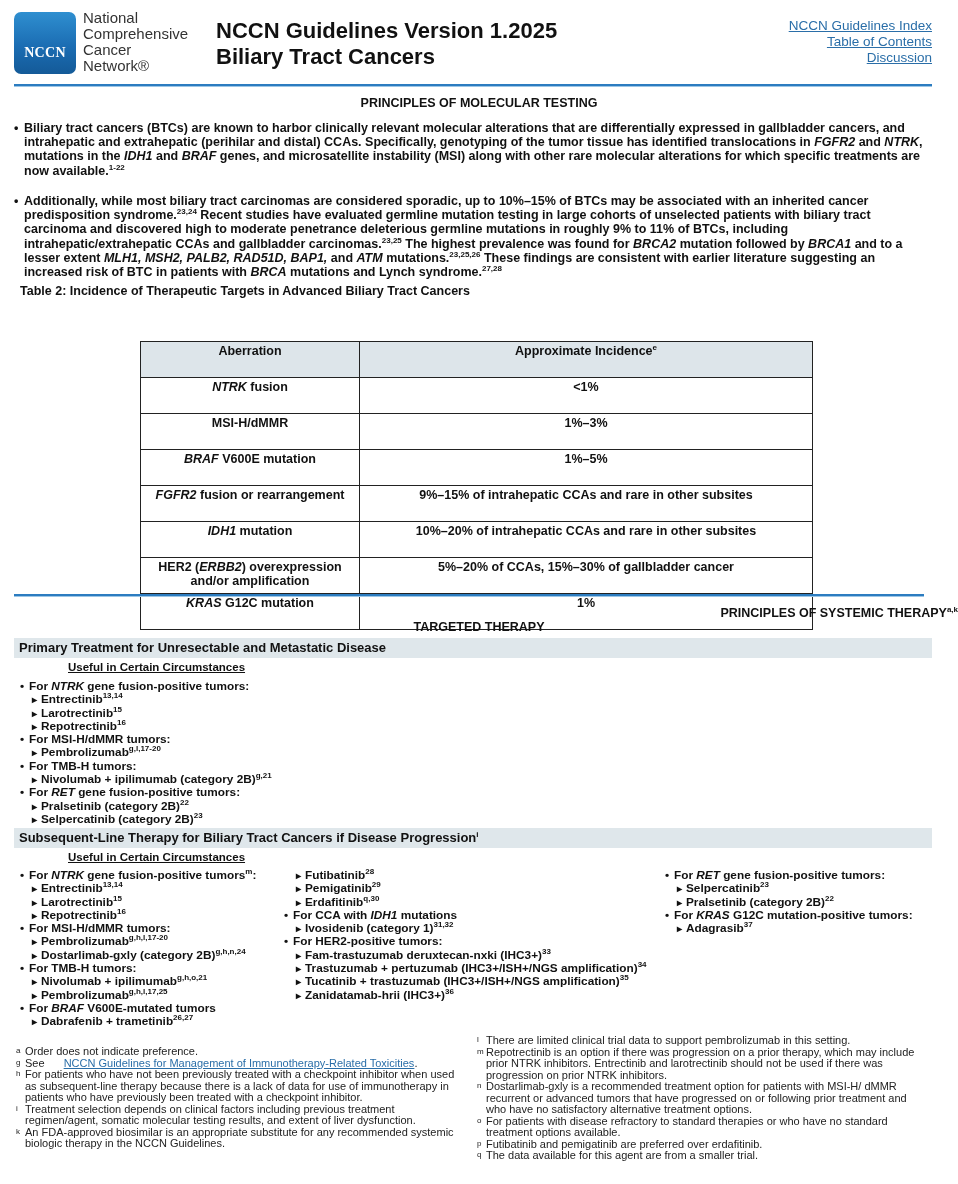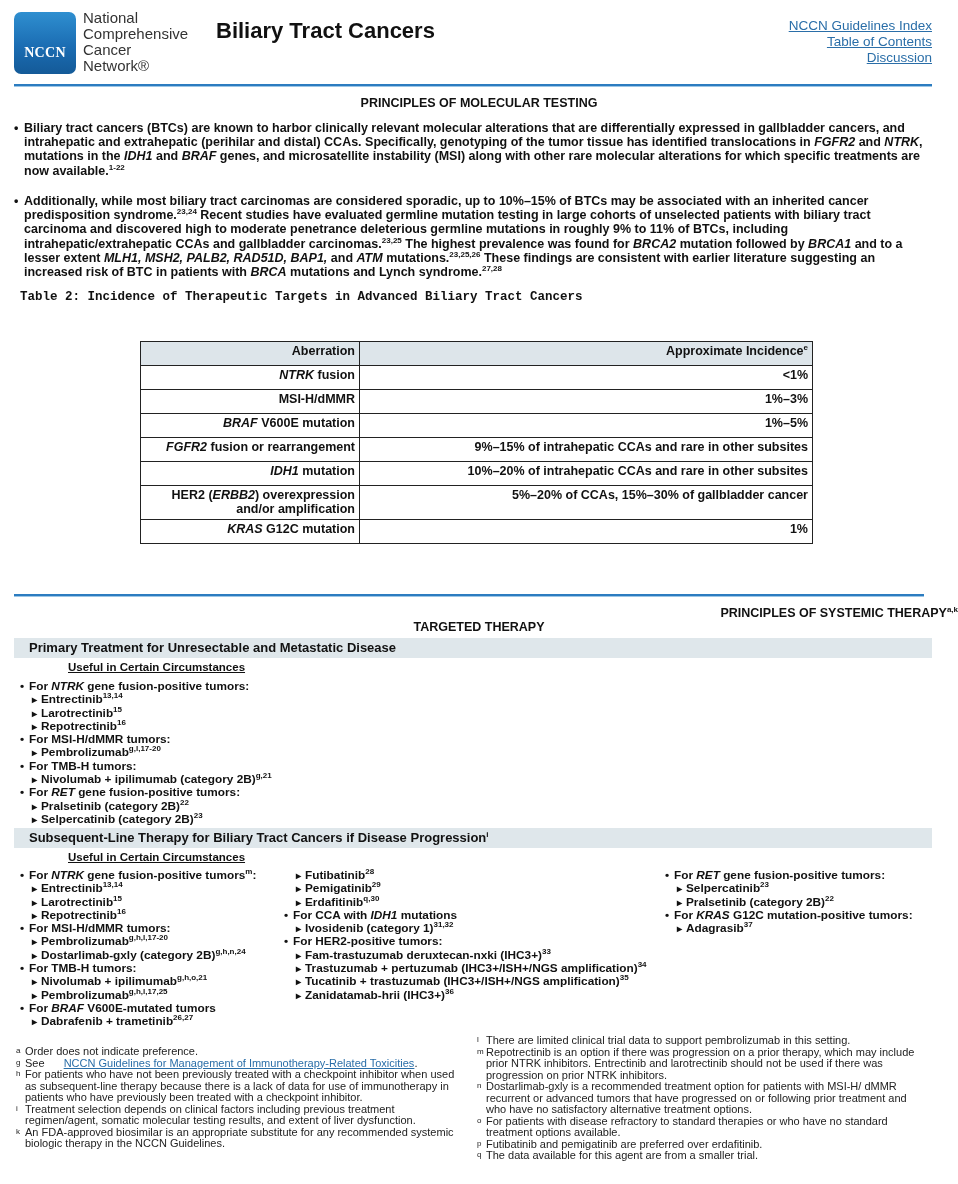--- a/index.html
+++ b/index.html
@@ -20,28 +20,28 @@
   .doc-title { position: absolute; left: 216px; top: 18px; font-size: 22px; font-weight: bold; line-height: 26px; color: #111; }
   .nav-links { position: absolute; right: 26px; top: 18px; text-align: right; font-size: 13.5px; line-height: 16px; }
   .nav-links a { display: block; }
   .rule { position: absolute; height: 3px; background: #2c7cc0; border-bottom: 1px solid #9cc6e6; }
 
   .section-title { position: absolute; left: 0; width: 958px; text-align: center; font-weight: bold; font-size: 12.5px; line-height: 14px; }
 
   .para { position: absolute; left: 14px; width: 920px; font-size: 12.5px; font-weight: bold; line-height: 14.2px; padding-left: 10px; text-indent: -10px; color: #111; }
   .para .b { display: inline-block; width: 10px; text-indent: 0; }
 
-  .table-caption { position: absolute; left: 20px; top: 290px; font-size: 12.5px; font-weight: bold; font-family: Liberation Mono, monospace; }
+  .table-caption { position: absolute; left: 20px; top: 284px; font-size: 12.5px; font-weight: bold; }
 
   table.inc { position: absolute; left: 140px; top: 341px; width: 673px; border-collapse: collapse; font-size: 12.5px; font-weight: bold; }
-  table.inc th, table.inc td { border: 1.5px solid #222; padding: 2px 4px; text-align: right; vertical-align: top; line-height: 14px; height: 24px; }
+  table.inc th, table.inc td { border: 1.5px solid #222; padding: 2px 4px; text-align: center; vertical-align: top; line-height: 14px; height: 36px; }
   table.inc th { background: #dde5ea; font-weight: bold; }
   table.inc td:first-child, table.inc th:first-child { width: 219px; }
 
-  .band { position: absolute; left: 14px; width: 918px; height: 20px; background: #dfe7eb; font-weight: bold; font-size: 13px; line-height: 20px; padding-left: 15px; }
+  .band { position: absolute; left: 14px; width: 918px; height: 20px; background: #dfe7eb; font-weight: bold; font-size: 13px; line-height: 20px; padding-left: 5px; }
   .useful { position: absolute; left: 20px; font-size: 11.5px; font-weight: bold; text-decoration: underline; margin-left: 48px; }
 
   .list { position: absolute; font-size: 11.8px; font-weight: bold; line-height: 13.3px; }
   .list .cat { padding-left: 0; white-space: nowrap; }
   .list .cat::before { content: "\2022"; display: inline-block; width: 9px; }
   .list .item { padding-left: 12px; white-space: nowrap; }
   .list .item::before { content: "\25B8"; display: inline-block; width: 9px; font-size: 10px; }
 
   .fn { position: absolute; font-size: 11px; line-height: 11.5px; color: #222; }
   .fn .n { padding-left: 9px; text-indent: -9px; }
@@ -54,20 +54,21 @@
   <div class="logo-box">
     <span>NCCN</span>
   </div>
   <div class="org-name">
     <div>National</div>
     <div>Comprehensive</div>
     <div>Cancer</div>
     <div>Network®</div>
   </div>
   <div class="doc-title">
+    <div>NCCN Guidelines Version 1.2025</div>
     <div>Biliary Tract Cancers</div>
   </div>
   <div class="nav-links">
     <a>NCCN Guidelines Index</a>
     <a>Table of Contents</a>
     <a>Discussion</a>
   </div>
 </div>
 <div class="rule" style="left:14px; top:84px; width:918px;"></div>
 

